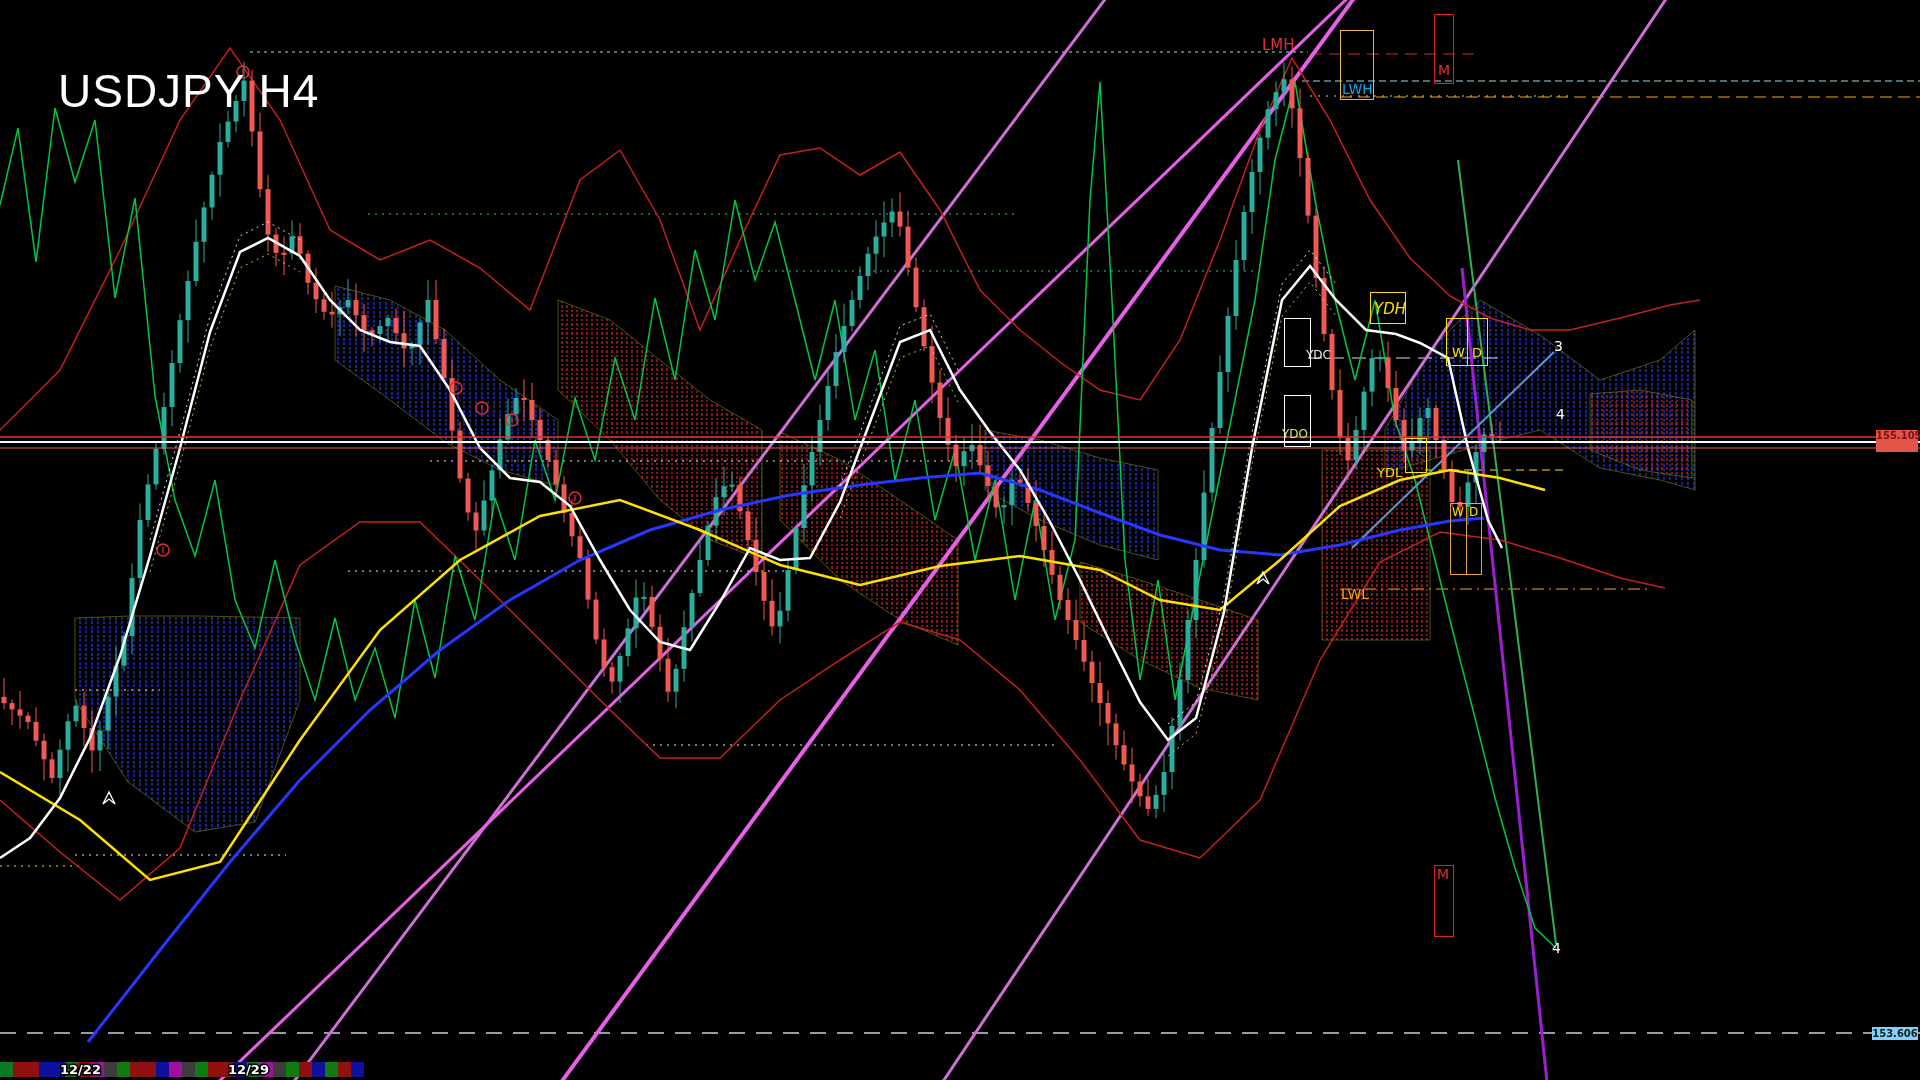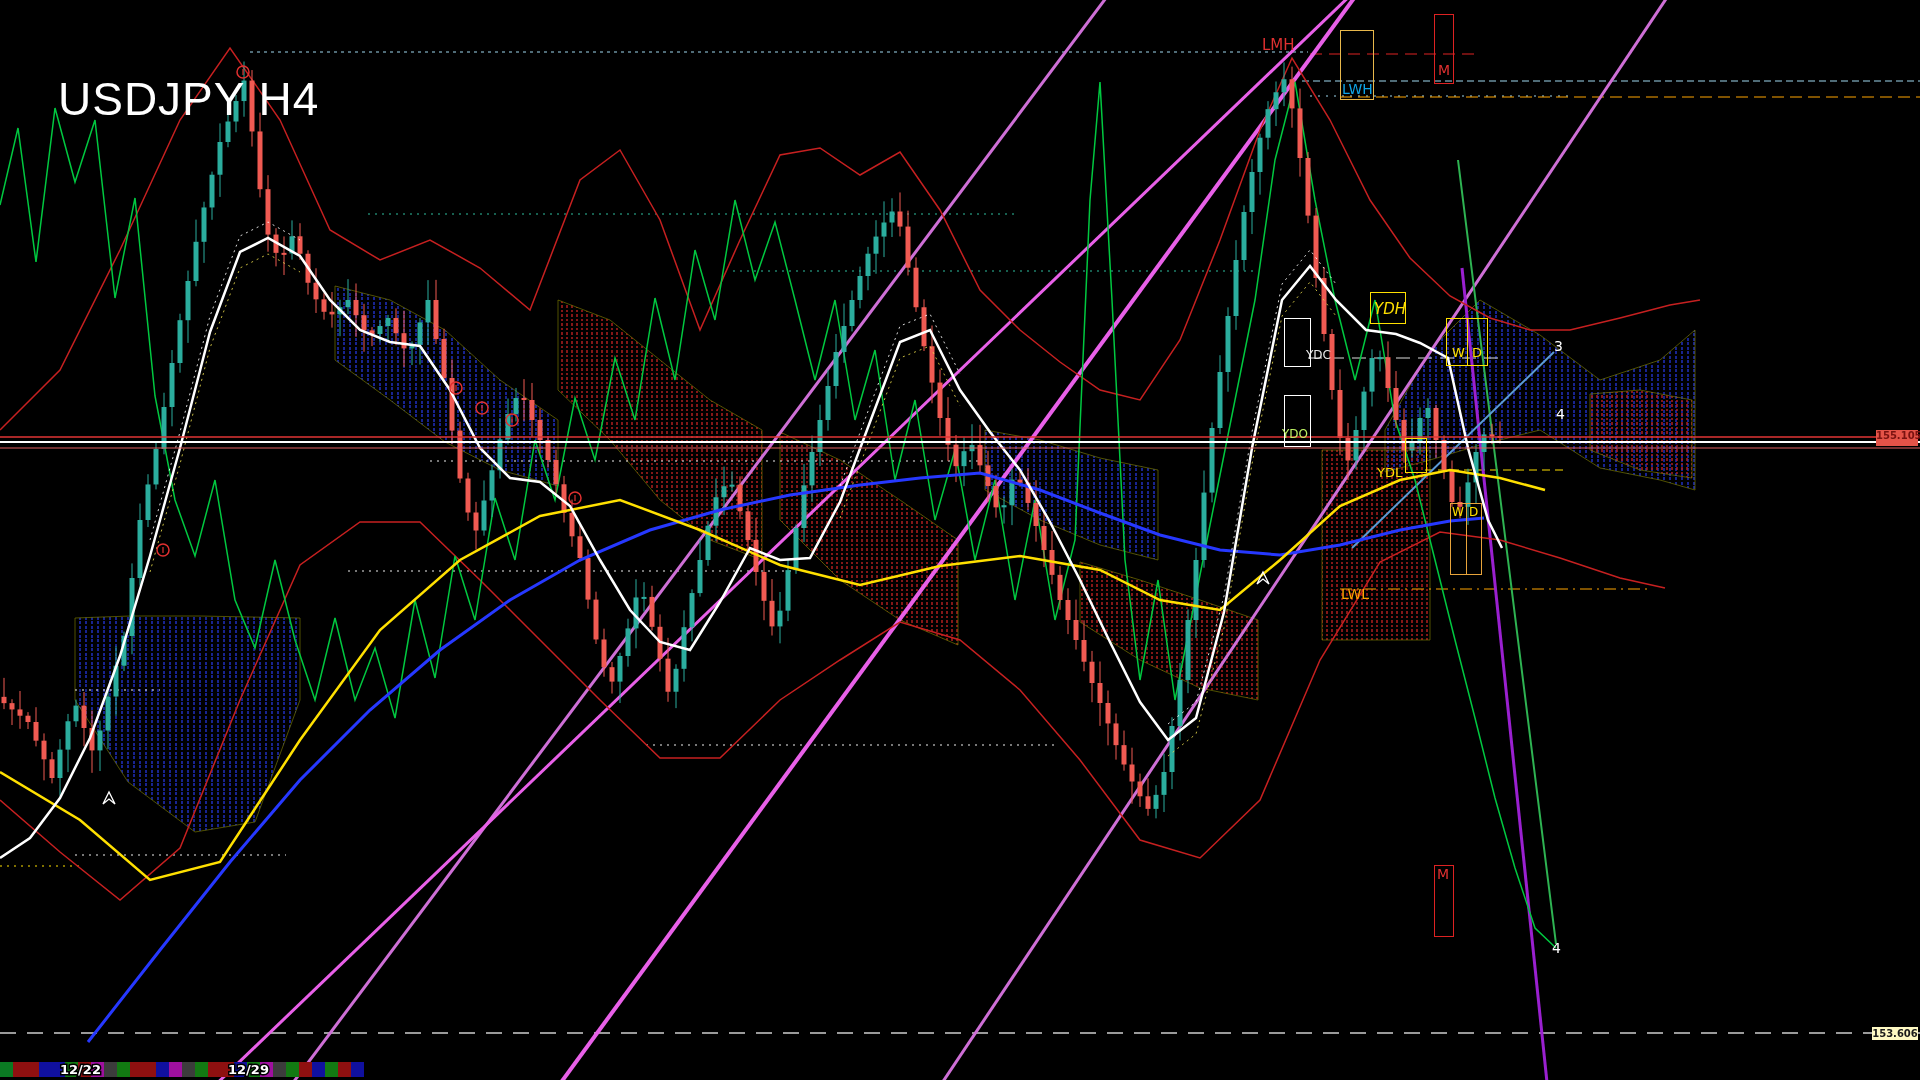--- a/index.html
+++ b/index.html
@@ -1,19 +1,19 @@
 <!DOCTYPE html>
 <html><head>
 <meta charset="utf-8">
 <style>
   html,body{margin:0;padding:0;background:#000;width:1920px;height:1080px;overflow:hidden;}
   .stage{position:relative;width:1920px;height:1080px;background:#000;font-family:"DejaVu Sans",sans-serif;}
   #chart-svg{position:absolute;left:0;top:0;}
   .title{position:absolute;left:58px;top:64px;color:#fff;font-size:46px;font-weight:400;
-         letter-spacing:1px;font-family:"Liberation Sans",sans-serif;margin-top:8px;}
+         letter-spacing:1px;font-family:"Liberation Sans",sans-serif;}
   #overlay{position:absolute;left:0;top:0;width:1920px;height:1080px;pointer-events:none;}
   .box{position:absolute;border:1px solid;background:transparent;}
   .vdiv{position:absolute;left:50%;top:0;bottom:0;width:1px;}
   .lab{position:absolute;line-height:1;font-family:"DejaVu Sans",sans-serif;white-space:nowrap;}
   .pricetag{position:absolute;font-size:10px;line-height:12px;text-align:center;
             font-family:"DejaVu Sans",sans-serif;font-weight:bold;}
 </style>
 </head>
 <body>
 
@@ -493,22 +493,22 @@
       <rect x="299" y="1062" width="13" height="15" fill="#8F1010"></rect>
       <rect x="312" y="1062" width="13" height="15" fill="#10109F"></rect>
       <rect x="325" y="1062" width="13" height="15" fill="#127A12"></rect>
       <rect x="338" y="1062" width="13" height="15" fill="#8F1010"></rect>
       <rect x="351" y="1062" width="13" height="15" fill="#10109F"></rect>
       <text x="60" y="1074" fill="#FFFFFF" font-size="13" font-weight="bold" paint-order="stroke" stroke="#000000" stroke-width="3" font-family="&quot;DejaVu Sans&quot;, sans-serif">12/22</text>
       <text x="228" y="1074" fill="#FFFFFF" font-size="13" font-weight="bold" paint-order="stroke" stroke="#000000" stroke-width="3" font-family="&quot;DejaVu Sans&quot;, sans-serif">12/29</text>
     </svg>
   <div class="title">USDJPY H4</div>
   <div id="overlay">
-    <div id="price-current" class="pricetag" style="left: 1876px; top: 430px; width: 42px; height: 16px; line-height: 12px; background: rgb(228, 83, 72); color: rgb(122, 18, 16);">155.105</div>
-    <div id="price-level" class="pricetag" style="left: 1872px; top: 1027px; width: 46px; height: 13px; line-height: 13px; background: #fef9c3; color: rgb(26, 26, 26);">153.606</div>
+    <div id="price-current" class="pricetag" style="left: 1876px; top: 430px; width: 42px; height: 22px; line-height: 12px; background: rgb(228, 83, 72); color: rgb(122, 18, 16);">155.105</div>
+    <div id="price-level" class="pricetag" style="left: 1872px; top: 1027px; width: 46px; height: 13px; line-height: 13px; background: #7dd3fc; color: rgb(26, 26, 26);">153.606</div>
   <div class="box" style="left: 1340px; top: 30px; width: 32px; height: 68px; border-color: rgb(232, 184, 75);"></div>
       <div class="box" style="left: 1434px; top: 14px; width: 18px; height: 68px; border-color: rgb(221, 34, 34);"></div>
       <div class="box" style="left: 1370px; top: 292px; width: 34px; height: 30px; border-color: rgb(255, 224, 0);"></div>
       <div class="box" style="left: 1284px; top: 318px; width: 25px; height: 47px; border-color: rgb(255, 255, 255);"></div>
       <div class="box" style="left: 1284px; top: 395px; width: 25px; height: 50px; border-color: rgb(255, 255, 255);"></div>
       <div class="box" style="left: 1446px; top: 318px; width: 40px; height: 46px; border-color: rgb(255, 224, 0);">
         <div class="vdiv" style="background: rgb(255, 224, 0);"></div>
       </div>
       <div class="box" style="left: 1450px; top: 503px; width: 30px; height: 70px; border-color: rgb(232, 164, 59);">
         <div class="vdiv" style="background: rgb(232, 164, 59);"></div>

